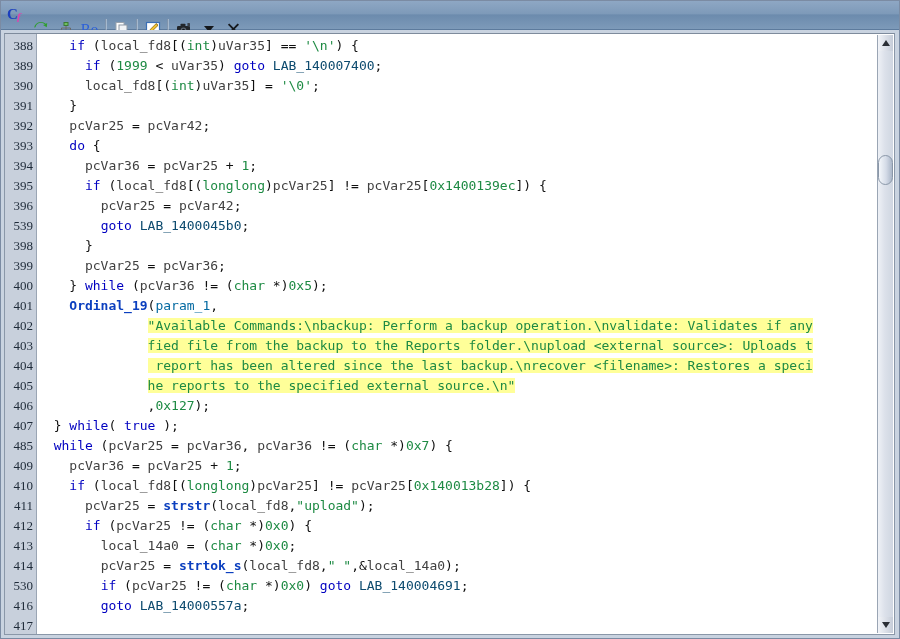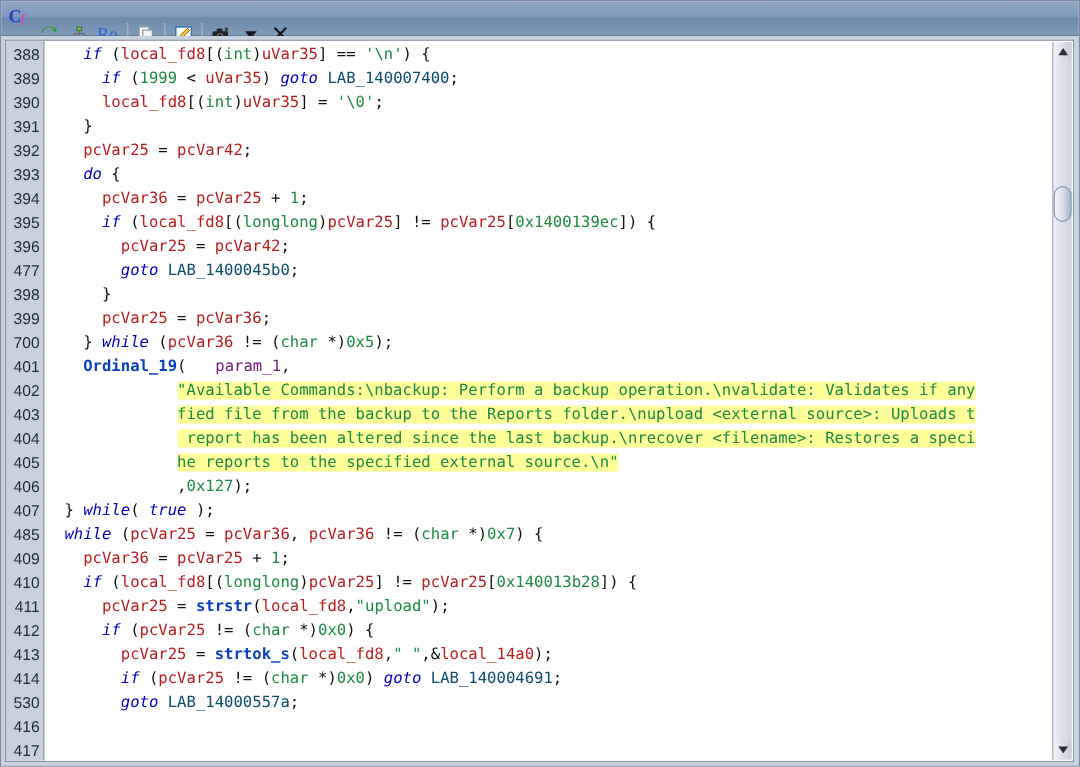--- a/index.html
+++ b/index.html
@@ -139,21 +139,21 @@
     box-sizing: border-box;
     padding-top: 2px;
     position: relative;
     z-index: 2;
   }
   .gutter .ln {
     height: 20px;
     line-height: 20px;
     text-align: right;
     padding-right: 3px;
-    font-family: Liberation Sans, sans-serif;
+    font-family: Liberation Serif, serif;
     font-size: 13px;
     color: #1e2a38;
     box-sizing: border-box;
   }
   .code-pane {
     flex: 1 1 auto;
     position: relative;
     background: #ffffff;
     overflow: hidden;
     padding-top: 2px;
@@ -161,28 +161,28 @@
   .code-line {
     height: 20px;
     line-height: 20px;
     white-space: pre;
     font-family: "DejaVu Sans Mono", "Liberation Mono", monospace;
     font-size: 13px;
     color: #101010;
     padding-left: 1px;
   }
   
-  .k   { color: #0000c0; font-style: italic; }            
+  .k   { color: #0000c0; }            
   .typ { color: #1d8a43; }            
-  .var { color: #b91c1c; }            
+  .var { color: #404040; }            
   .gv  { color: #0b3fbf; font-weight: bold; }            
   .num { color: #1d8a43; }            
   .str { color: #1d8a43; }            
   .lbl { color: #0c4a6e; }            
-  .prm { color: #701a75; margin-left: 24px; }
+  .prm { color: #0369a1; }
   .hl  { background: #ffff99; }
 
   
   .vscroll {
     position: absolute;
     top: 1px;
     right: 1px;
     bottom: 1px;
     width: 16px;
     background: #dfe4ec;
@@ -319,24 +319,24 @@
       <div class="gutter" id="gutter">
           <div class="ln">388</div>
           <div class="ln">389</div>
           <div class="ln">390</div>
           <div class="ln">391</div>
           <div class="ln">392</div>
           <div class="ln">393</div>
           <div class="ln">394</div>
           <div class="ln">395</div>
           <div class="ln">396</div>
-          <div class="ln">477</div>
+          <div class="ln">539</div>
           <div class="ln">398</div>
           <div class="ln">399</div>
-          <div class="ln">700</div>
+          <div class="ln">400</div>
           <div class="ln">401</div>
           <div class="ln">402</div>
           <div class="ln">403</div>
           <div class="ln">404</div>
           <div class="ln">405</div>
           <div class="ln">406</div>
           <div class="ln">407</div>
           <div class="ln">485</div>
           <div class="ln">409</div>
           <div class="ln">410</div>
@@ -368,20 +368,21 @@
           <div class="code-line">              <span class="hl str">fied file from the backup to the Reports folder.\nupload &lt;external source&gt;: Uploads t</span></div>
           <div class="code-line">              <span class="hl str"> report has been altered since the last backup.\nrecover &lt;filename&gt;: Restores a speci</span></div>
           <div class="code-line">              <span class="hl str">he reports to the specified external source.\n"</span></div>
           <div class="code-line">              ,<span class="num">0x127</span>);</div>
           <div class="code-line">  } <span class="k">while</span>( <span class="k">true</span> );</div>
           <div class="code-line">  <span class="k">while</span> (<span class="var">pcVar25</span> = <span class="var">pcVar36</span>, <span class="var">pcVar36</span> != (<span class="typ">char</span> *)<span class="num">0x7</span>) {</div>
           <div class="code-line">    <span class="var">pcVar36</span> = <span class="var">pcVar25</span> + <span class="num">1</span>;</div>
           <div class="code-line">    <span class="k">if</span> (<span class="var">local_fd8</span>[(<span class="typ">longlong</span>)<span class="var">pcVar25</span>] != <span class="var">pcVar25</span>[<span class="num">0x140013b28</span>]) {</div>
           <div class="code-line">      <span class="var">pcVar25</span> = <span class="gv">strstr</span>(<span class="var">local_fd8</span>,<span class="str">"upload"</span>);</div>
           <div class="code-line">      <span class="k">if</span> (<span class="var">pcVar25</span> != (<span class="typ">char</span> *)<span class="num">0x0</span>) {</div>
+          <div class="code-line">        <span class="var">local_14a0</span> = (<span class="typ">char</span> *)<span class="num">0x0</span>;</div>
           <div class="code-line">        <span class="var">pcVar25</span> = <span class="gv">strtok_s</span>(<span class="var">local_fd8</span>,<span class="str">" "</span>,&amp;<span class="var">local_14a0</span>);</div>
           <div class="code-line">        <span class="k">if</span> (<span class="var">pcVar25</span> != (<span class="typ">char</span> *)<span class="num">0x0</span>) <span class="k">goto</span> <span class="lbl">LAB_140004691</span>;</div>
           <div class="code-line">        <span class="k">goto</span> <span class="lbl">LAB_14000557a</span>;</div>
         </div>
 
       <div class="vscroll">
         <div class="sb-btn sb-up">
             <i></i>
           </div>
         <div class="sb-track">

